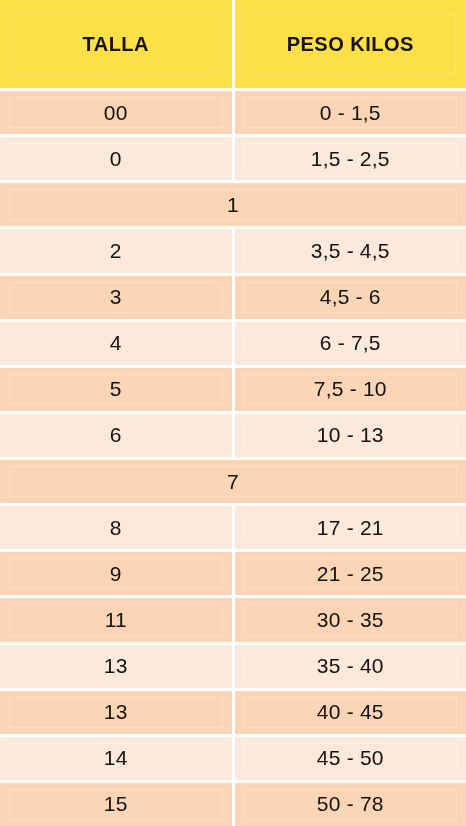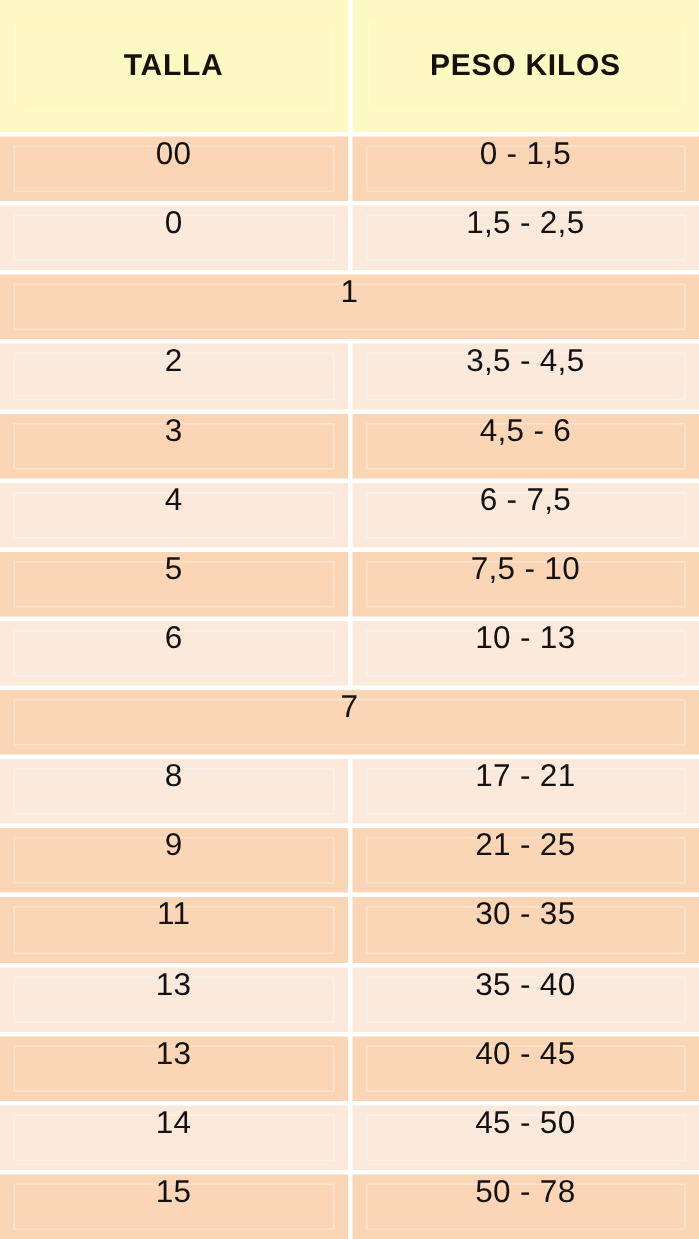--- a/index.html
+++ b/index.html
@@ -23,21 +23,21 @@
   }
   .table-header {
     display: flex;
     height: 88px;
     flex: 0 0 88px;
     gap: 3px;
     background: #ffffff;
   }
   .header-cell {
     flex: 1 1 0;
-    background: #fef9c3;
+    background: #fde047;
     display: flex;
     align-items: center;
     justify-content: center;
     position: relative;
   }
   .header-cell::after {
     content: "";
     position: absolute;
     left: 10px;
     right: 10px;
@@ -67,20 +67,21 @@
   }
   .table-row {
     flex: 1 1 0;
     display: flex;
     gap: 3px;
     min-height: 0;
   }
   .cell {
     flex: 1 1 0;
     display: flex;
+    align-items: center;
     justify-content: center;
     position: relative;
     min-width: 0;
   }
   .row-odd .cell { background: #fbd6b6; }
   .row-even .cell { background: #fbe9dc; }
   .cell::after {
     content: "";
     position: absolute;
     left: 9px;

